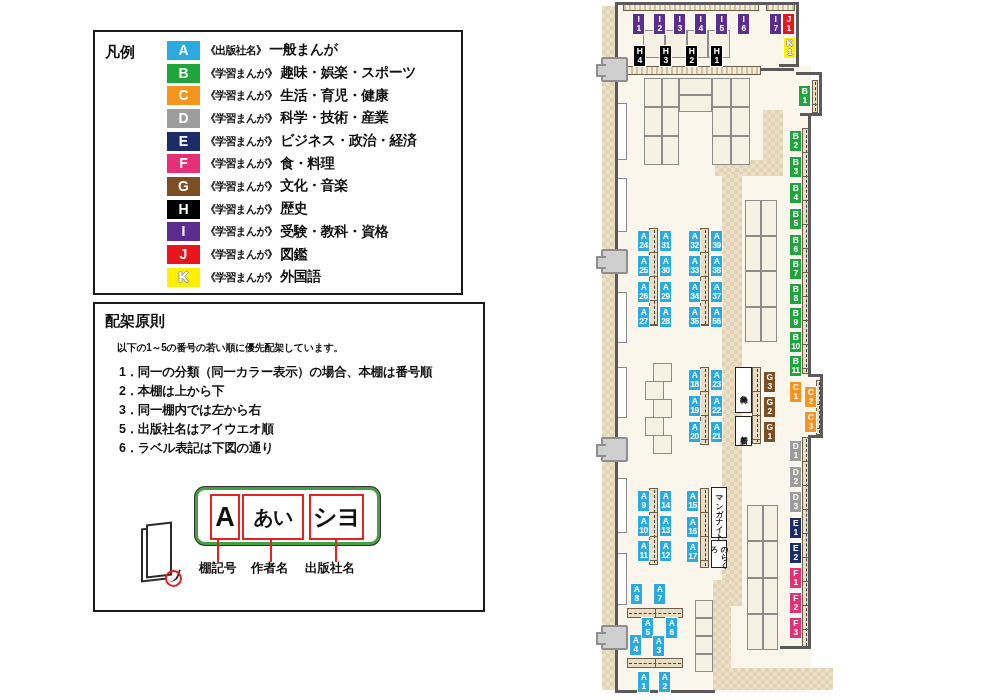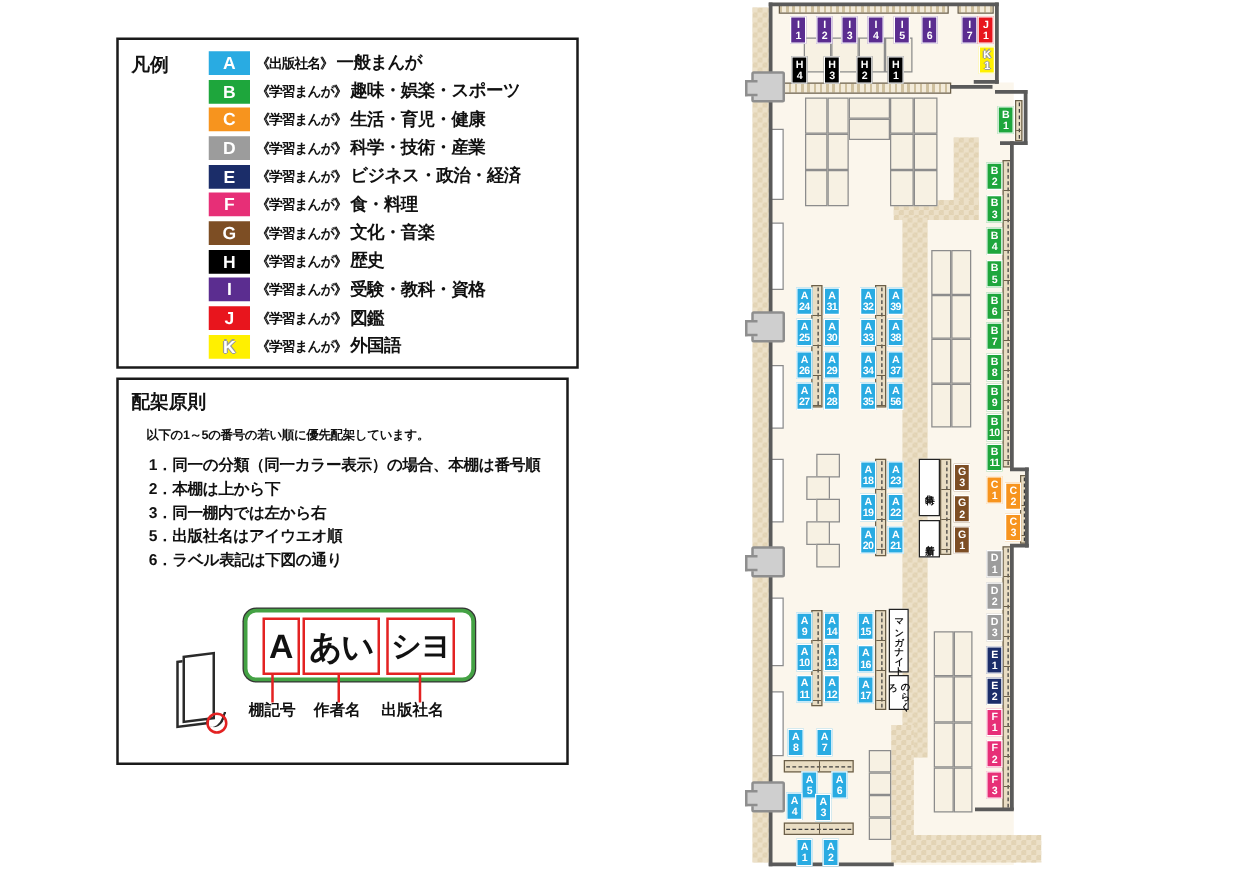--- a/index.html
+++ b/index.html
@@ -10,30 +10,30 @@
   #legend-box{left:93px;top:30px;width:370px;height:265px;padding:7px 8px 4px 8px;display:flex}
   .legend-title{font-weight:bold;font-size:15px;width:64px;padding-top:4px;padding-left:2px}
   .legend-rows{flex:1}
   .lrow{display:flex;align-items:center;height:22.7px}
   .lswatch{width:33px;height:19px;color:#fff;font-weight:bold;font-size:14px;line-height:19px;text-align:center;margin-right:5px;flex:0 0 33px}
   .lswatch.k-text{text-shadow:-1px 0 #9a9a9a,1px 0 #9a9a9a,0 -1px #9a9a9a,0 1px #9a9a9a}
   .lseries{font-size:11px;font-weight:bold;letter-spacing:-0.8px;margin-right:3px;white-space:nowrap}
   .llabel{font-size:14px;font-weight:bold;letter-spacing:-0.5px;white-space:nowrap}
 
   
-  #principles-box{left:93px;top:302px;width:362px;height:310px;padding:8px 10px}
+  #principles-box{left:93px;top:302px;width:392px;height:310px;padding:8px 10px}
   .p-title{font-weight:bold;font-size:15px;margin-bottom:10px}
   .p-intro{font-weight:bold;font-size:10px;margin-left:12px;margin-bottom:8px;letter-spacing:-0.3px}
   .rule{font-weight:bold;font-size:12.5px;line-height:19px;margin-left:14px;letter-spacing:-0.3px;white-space:nowrap}
 
   
   .green-frame{position:absolute;left:100px;top:183px;width:185px;height:58px;border:3px solid #44a244;border-radius:10px;box-shadow:0 0 0 1px #333;background:#fff}
   .rbox{position:absolute;top:190px;height:46px;border:2.5px solid #e32222;background:#fff;display:flex;align-items:center;justify-content:center;font-weight:bold;color:#111}
   #rbox-code{left:115px;width:30px;font-size:27px}
-  #rbox-author{left:147px;width:62px;font-size:26px;letter-spacing:-1px}
+  #rbox-author{left:147px;width:62px;font-size:20px;letter-spacing:-1px}
   #rbox-publisher{left:214px;width:55px;font-size:24px;letter-spacing:-1px}
   .rline{position:absolute;width:2px;height:22px;top:236px;background:#e32222}
   .caption{position:absolute;top:256px;font-size:12.5px;font-weight:bold}
   .book{position:absolute;left:45px;top:216px;width:40px;height:66px}
   .book .edge{position:absolute;left:1px;top:7px;width:26px;height:54px;background:#fff;border:2px solid #2a2a2a;transform:skewY(-7deg)}
   .book .cover{position:absolute;left:6px;top:3px;width:26px;height:54px;background:#fff;border:2px solid #2a2a2a;transform:skewY(-7deg)}
   .book .mark{position:absolute;left:30px;top:48px;width:9px;height:15px;border-right:2px solid #2a2a2a;border-radius:0 0 9px 0;transform:rotate(18deg)}
   .red-circle{position:absolute;left:70px;top:266px;width:17px;height:17px;border:2.5px solid #e32222;border-radius:50%;background:transparent}
 
   

